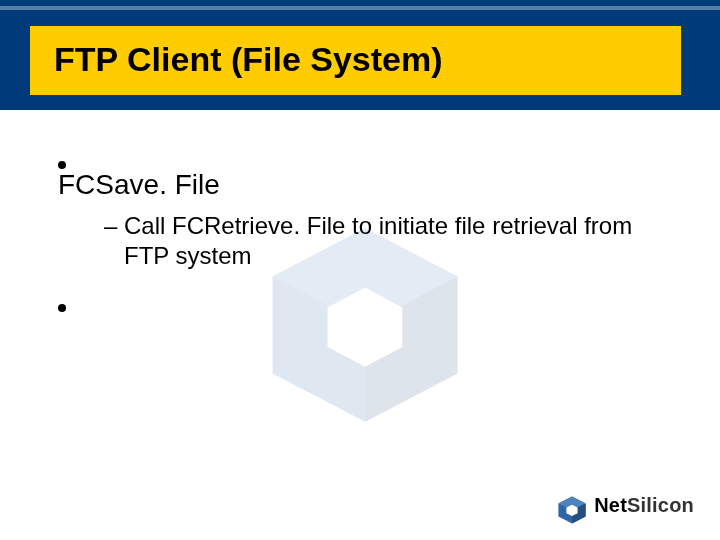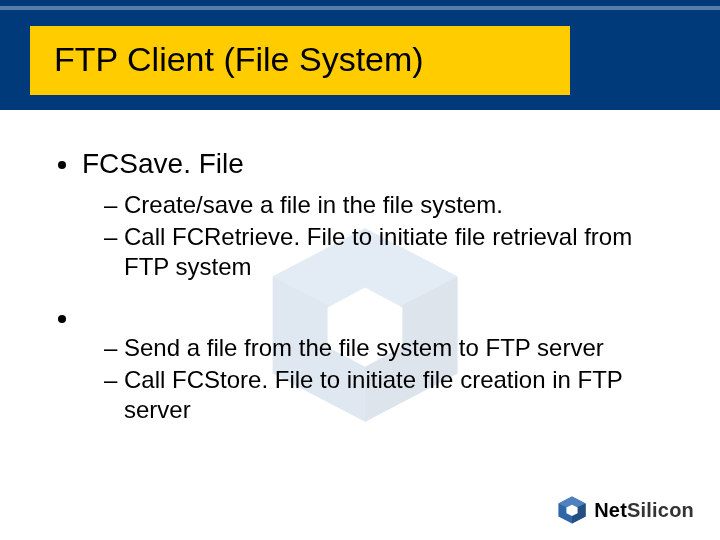--- a/index.html
+++ b/index.html
@@ -11,51 +11,52 @@
   }
   .header-band{
     position:absolute;left:0;top:0;width:100%;height:110px;
     background:#003a7a;
   }
   .thin-stripe{
     position:absolute;left:0;top:6px;width:100%;height:4px;
     background:#ffffff;opacity:.35;
   }
   .title-box{
-    position:absolute;left:30px;top:26px;width:540px;
+    position:absolute;left:30px;top:26px;width:651px;
     background:#ffcc00;
     padding:14px 24px 16px 24px;
     box-sizing:border-box;
+    font-weight:bold;
   }
   .title-box span{
     font-size:34px;color:#000;
   }
   .content{
     position:absolute;left:58px;top:148px;right:40px;
     color:#000;
   }
   .lvl1{
     font-size:28px;
     margin:0 0 10px 0;
-    display:flex;align-items:flex-start;
+    display:flex;align-items:flex-start;flex-direction:column;
   }
   .lvl1 .bullet-dot{
     width:8px;height:8px;border-radius:50%;background:#000;
     margin:13px 16px 0 0;flex:0 0 auto;
   }
   .lvl2-group{margin:0 0 20px 46px;}
   .lvl2{
     font-size:24px;line-height:1.25;
     text-indent:-20px;padding-left:20px;
     margin:0 0 2px 0;
   }
   
   .logo{
     position:absolute;right:26px;bottom:14px;height:32px;
-    display:flex;align-items:center;
+    display:flex;
   }
   .logo svg{height:32px;width:auto;}
   .logo-text{
     font-size:20px;font-weight:600;color:#333;
     margin-left:6px;letter-spacing:.2px;
   }
   .logo-text .bold{font-weight:800;color:#000;}
   
   .watermark{
     position:absolute;left:255px;top:215px;width:220px;height:220px;
@@ -80,30 +81,25 @@
   <polygon points="33,42 50,33 67,42 67,60 50,69 33,60" fill="#fff"></polygon>
 </svg>
 
 <div class="content">
 
   <div class="lvl1">
     <span class="bullet-dot"></span>
     <span>FCSave. File</span>
   </div>
   <div class="lvl2-group">
-    <div class="lvl2">– Create/save a file in the file system.</div>
     <div class="lvl2">– Call FCRetrieve. File to initiate file retrieval from FTP system</div>
   </div>
 
   <div class="lvl1">
     <span class="bullet-dot"></span>
-  </div>
-  <div class="lvl2-group">
-    <div class="lvl2">– Send a file from the file system to FTP server</div>
-    <div class="lvl2">– Call FCStore. File to initiate file creation in FTP server</div>
   </div>
 
 </div>
 
 <div class="logo">
   <svg viewBox="0 0 40 40">
     <polygon points="20,3 37,12 37,28 20,37 3,28 3,12" fill="#2f66a8"></polygon>
     <polygon points="20,3 37,12 20,20 3,12" fill="#4d82be"></polygon>
     <polygon points="20,20 37,12 37,28 20,37" fill="#244f80"></polygon>
     <polygon points="13,17 20,13.5 27,17 27,24 20,27.5 13,24" fill="#fff"></polygon>

